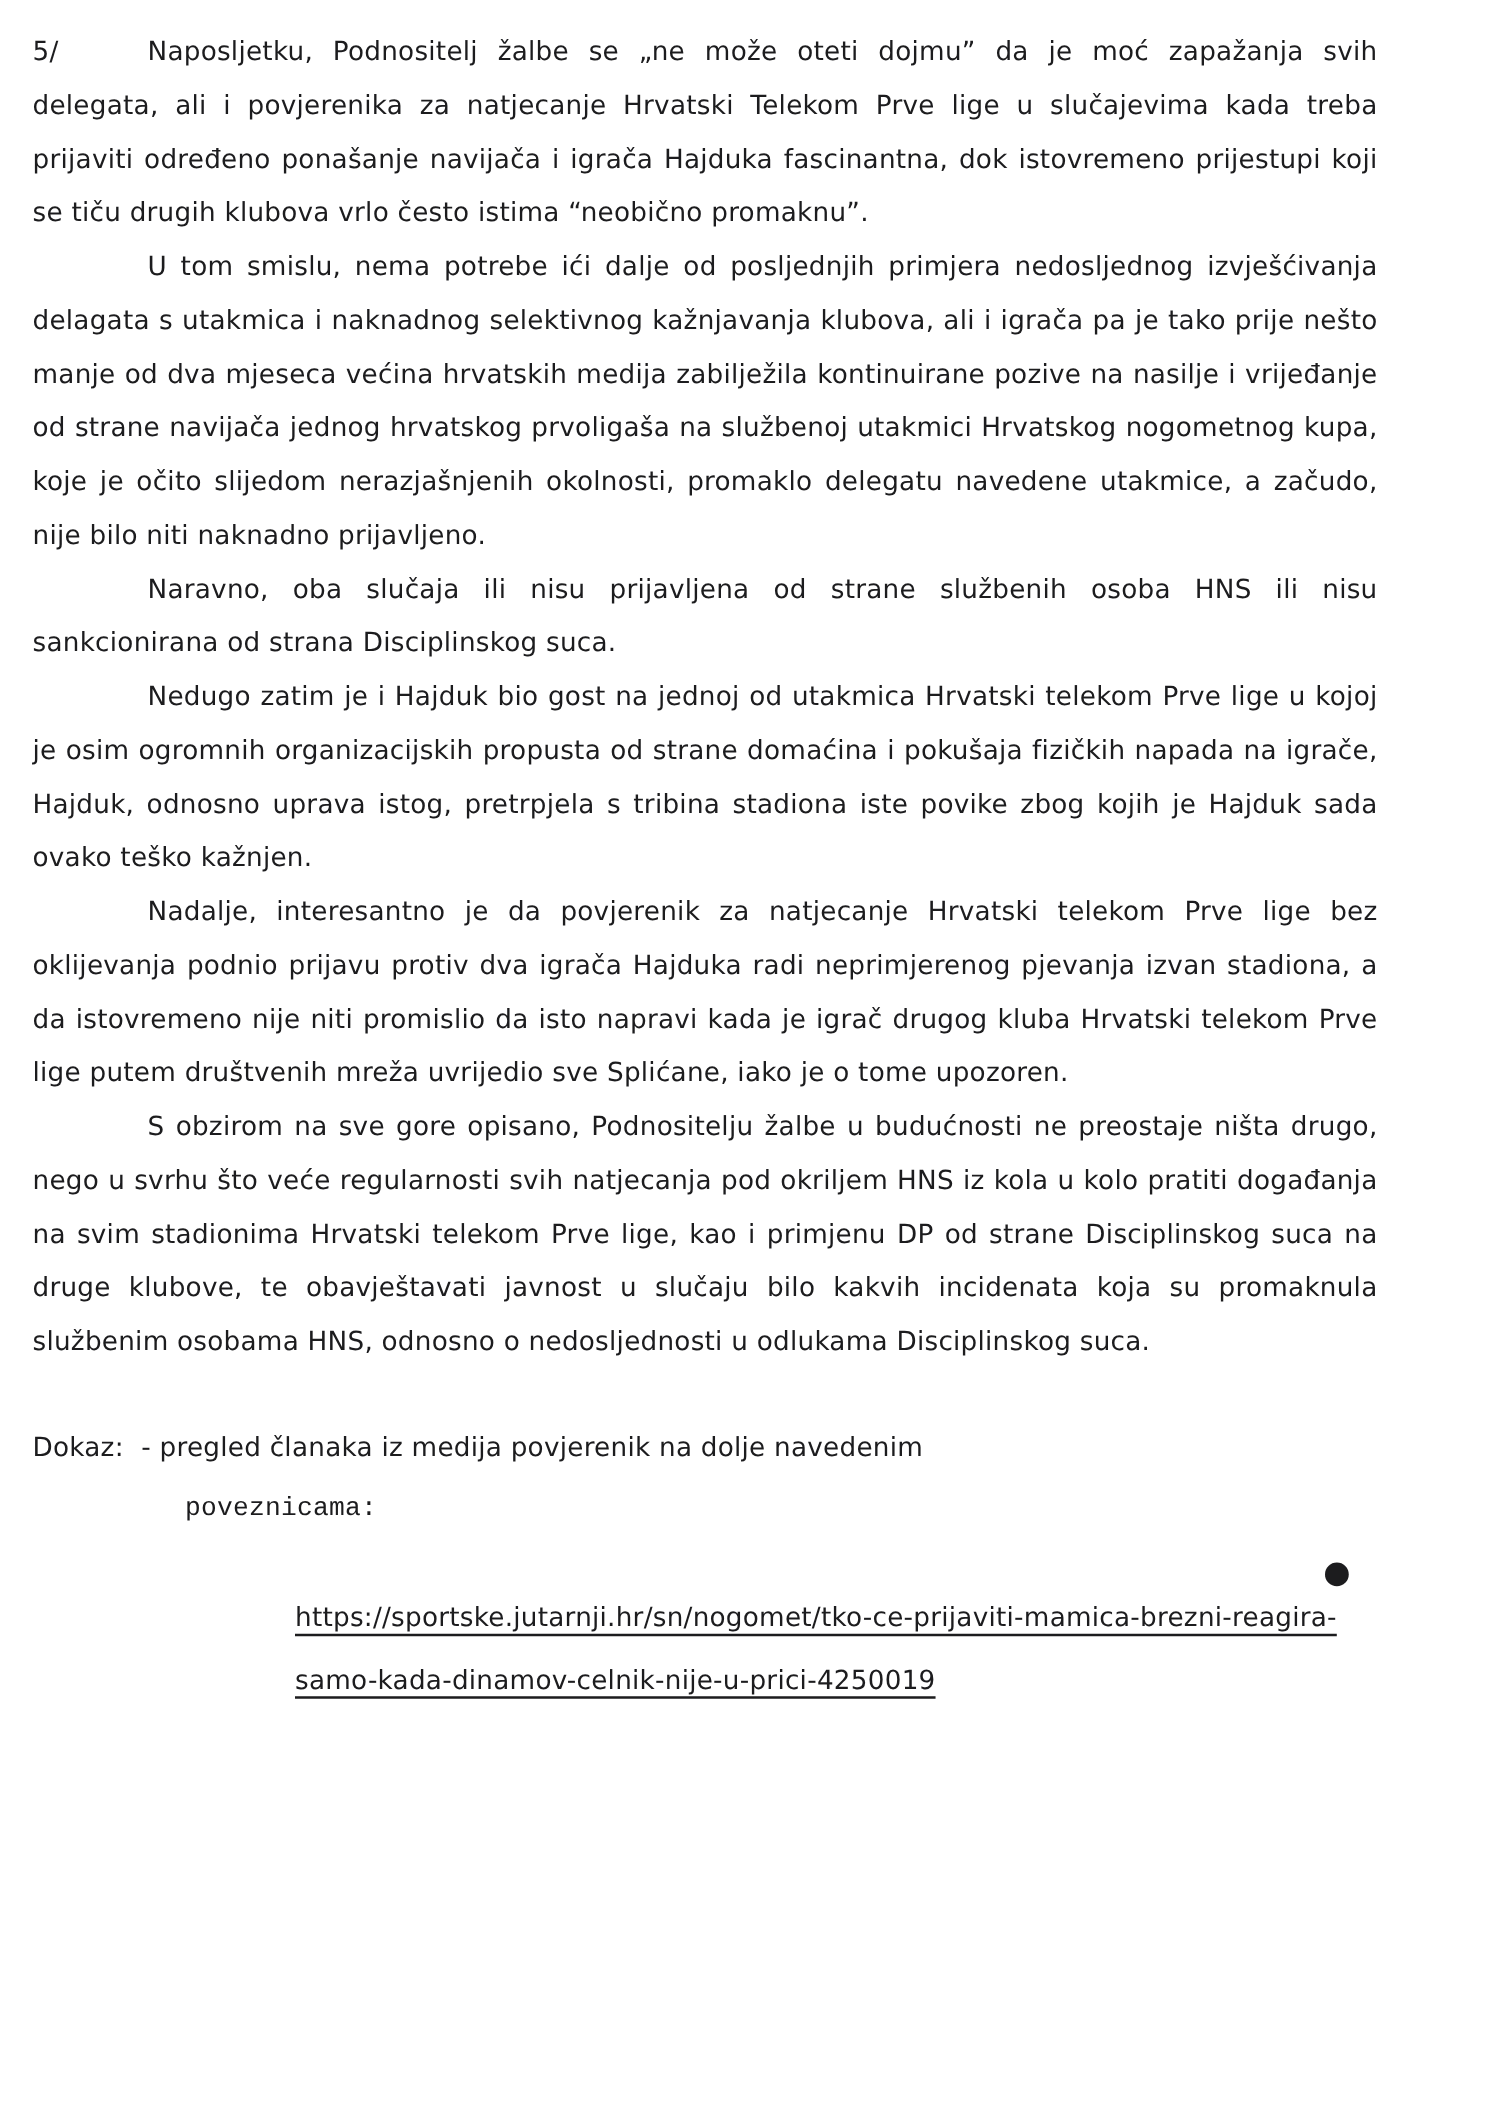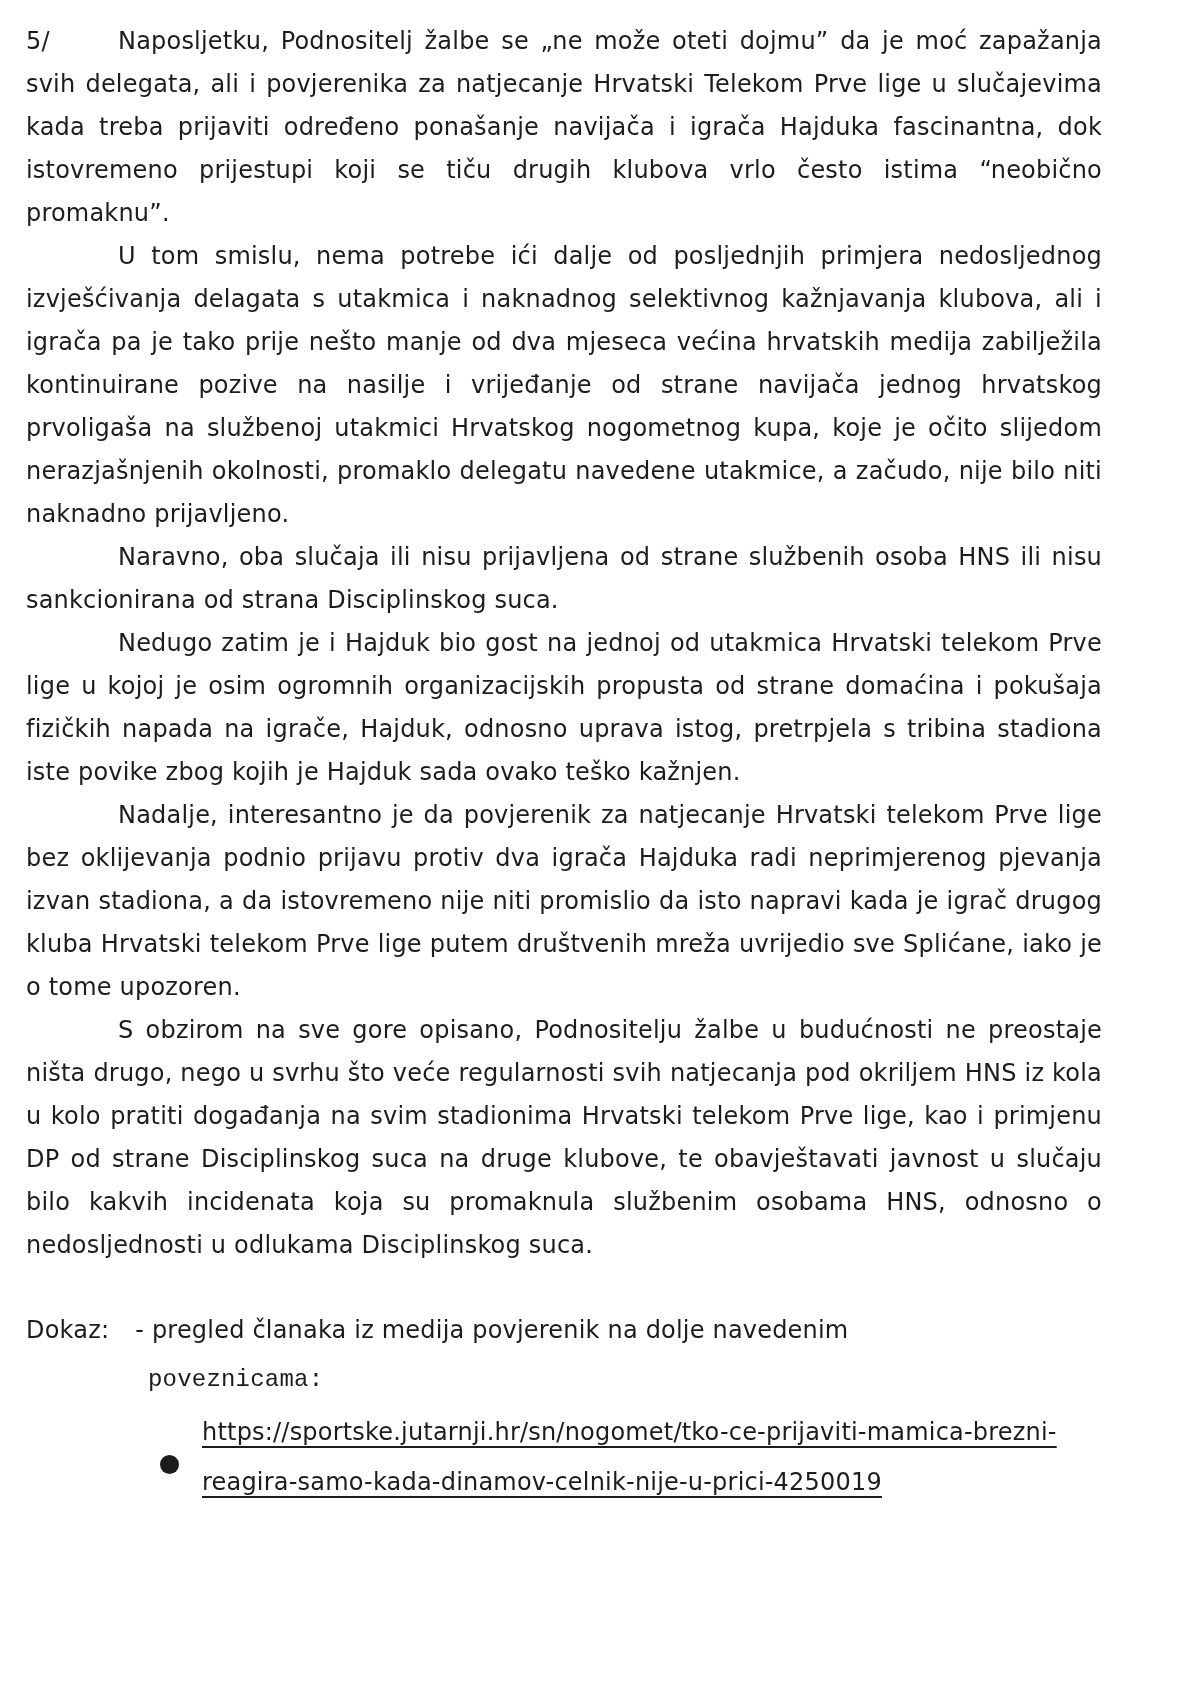--- a/index.html
+++ b/index.html
@@ -6,52 +6,53 @@
   html, body {
     background: #ffffff;
   }
   .page {
     width: 1200px;
     height: 1681px;
     margin: 0 auto;
     background: #ffffff;
     color: #1c1c1e;
     font-family: "DejaVu Sans", sans-serif;
-    font-size: 24px;
+    font-size: 21px;
     line-height: 43px;
     letter-spacing: 0.2px;
     padding: 20px 98px 40px 26px;
     overflow: hidden;
   }
   .para {
     text-align: justify;
   }
   .para.indent {
     text-indent: 92px;
   }
   .secnum {
     display: inline-block;
     width: 92px;
   }
   .evidence {
     margin-top: 38px;
     line-height: 50px;
   }
   .ev-label {
-    margin-right: 26px;
+    margin-right: 14px;
   }
   .ev-indent {
     padding-left: 122px;
     font-family: Liberation Mono, monospace;
   }
   .link-row {
     display: flex;
-    align-items: center;
+    align-items: flex-end;
     padding-left: 134px;
     margin-top: 2px;
+    flex-direction: column;
   }
   .bullet {
     flex: none;
     width: 19px;
     height: 19px;
     border-radius: 50%;
     background: #1c1c1e;
     margin-top: 15px;
     margin-right: 23px;
   }

